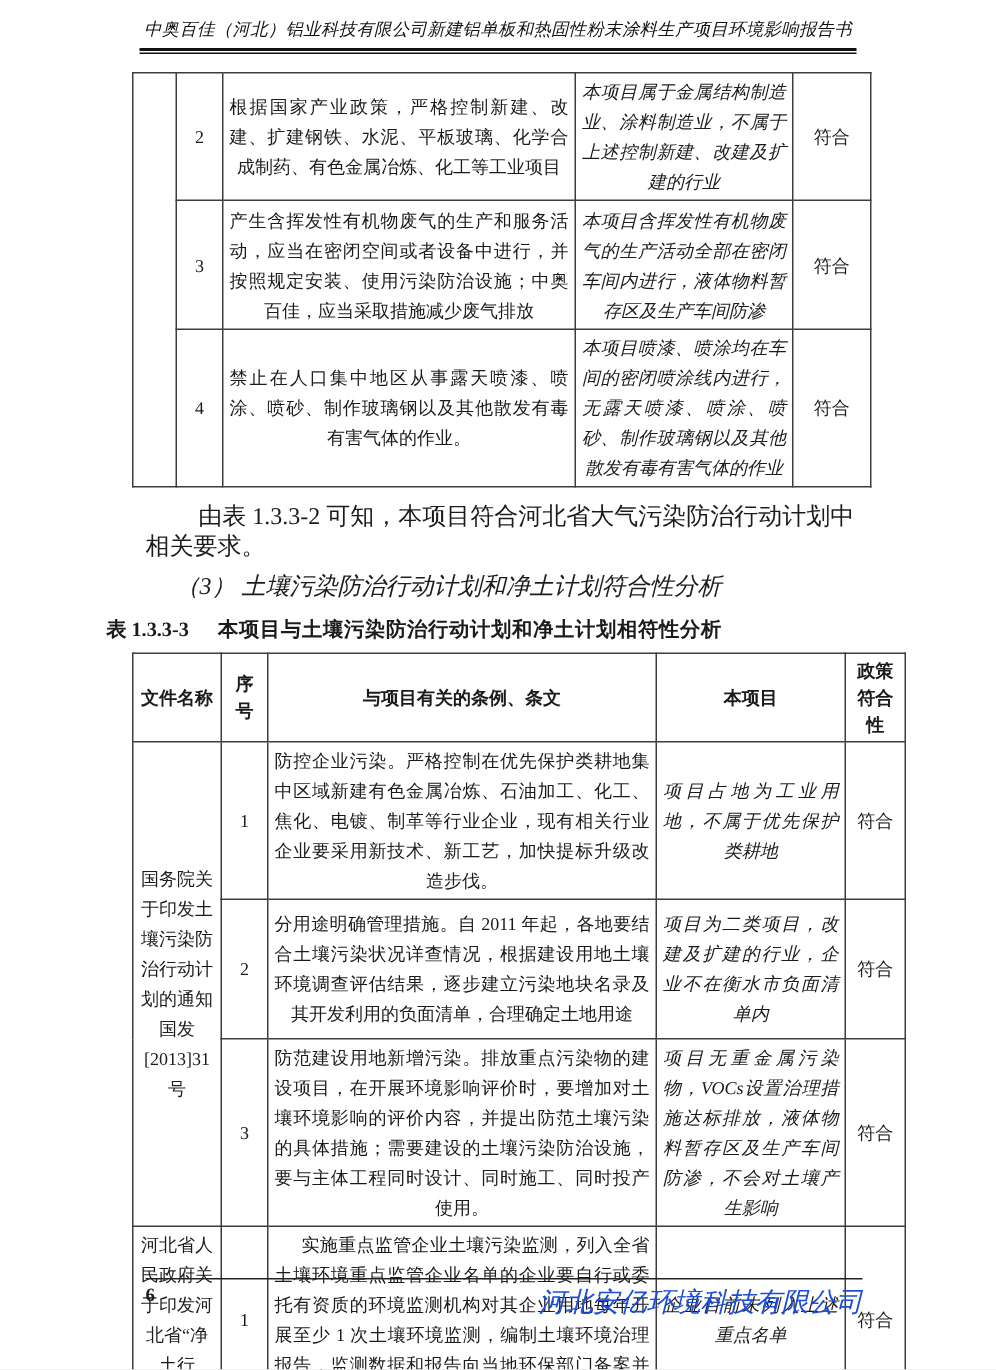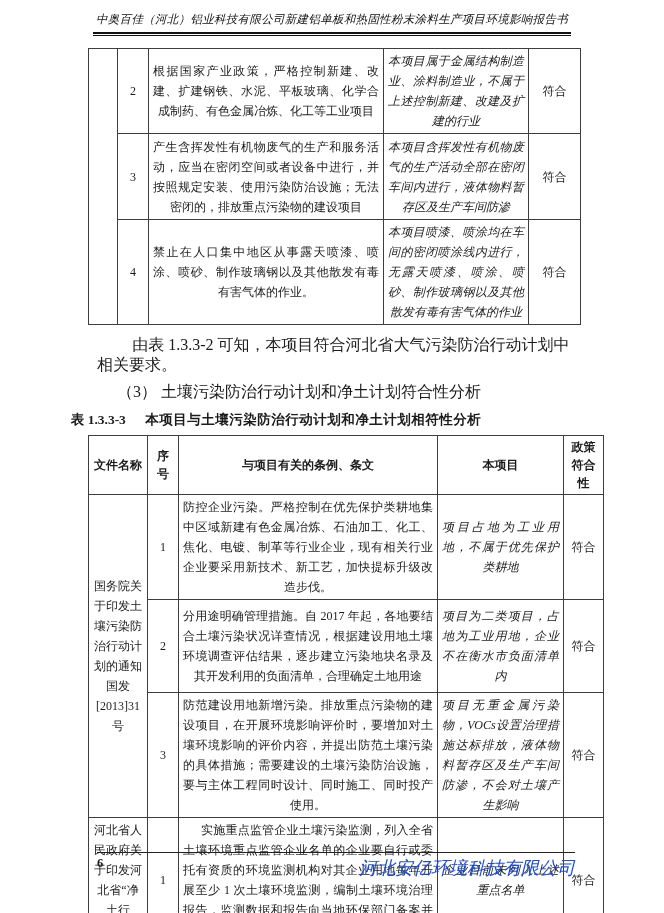--- a/index.html
+++ b/index.html
@@ -33,21 +33,21 @@
   }
   .clause { text-align:justify; text-align-last:center; -moz-text-align-last:center; }
   .just   { text-align:justify; text-align-last:center;font-style:italic; -moz-text-align-last:center; }
   .center { text-align:center; }
   .indent-first { text-indent:1.5em; }
   .r-a { height:80px; } .r-b { height:86px; } .r-c { height:88px; }
   .h2  { height:44px; }
   .r-1 { height:94px; } .r-2 { height:93px; } .r-3 { height:103px; } .r-4 { height:98px; }
   .body-block { margin:10px 0 0 97px; width:480px; font-size:16px; line-height:20px; }
   .para { text-indent:2.2em; }
-  .sec  { margin-top:7px; text-indent:1.25em; }
+  .sec  { margin-top:7px; text-indent:1.25em;font-style:italic; }
   .caption { margin:9px 0 6px 0; width:552px; text-align:center; font-weight:bold; font-size:13.5px; }
   .caption .cap-label { margin-right:16px; }
   .caption .cap-title { font-family:"Liberation Sans","DejaVu Sans",sans-serif; letter-spacing:0.5px; }
   .footer-rule { position:absolute; top:852px; left:97px; width:478px; border-top:1px solid #222; }
   .footer {
     position:absolute; top:856px; left:97px; width:478px;
     display:flex; justify-content:space-between; align-items:flex-start;
   }
   .page-num { font-weight:bold; font-size:12.5px; }
   .company  { font-style:italic; font-size:18px; color:#1d4ed8; }
@@ -71,21 +71,21 @@
     <tbody>
       <tr class="r-a">
         <td class="center" rowspan="3"></td>
         <td class="center">2</td>
         <td class="clause">根据国家产业政策，严格控制新建、改建、扩建钢铁、水泥、平板玻璃、化学合成制药、有色金属冶炼、化工等工业项目</td>
         <td class="just">本项目属于金属结构制造业、涂料制造业，不属于上述控制新建、改建及扩建的行业</td>
         <td class="center">符合</td>
       </tr>
       <tr class="r-b">
         <td class="center">3</td>
-        <td class="clause">产生含挥发性有机物废气的生产和服务活动，应当在密闭空间或者设备中进行，并按照规定安装、使用污染防治设施；无法密闭的，排放重点污染物的建设项目</td>
+        <td class="clause">产生含挥发性有机物废气的生产和服务活动，应当在密闭空间或者设备中进行，并按照规定安装、使用污染防治设施；中奥百佳，应当采取措施减少废气排放</td>
         <td class="just">本项目含挥发性有机物废气的生产活动全部在密闭车间内进行，液体物料暂存区及生产车间防渗</td>
         <td class="center">符合</td>
       </tr>
       <tr class="r-c">
         <td class="center">4</td>
         <td class="clause">禁止在人口集中地区从事露天喷漆、喷涂、喷砂、制作玻璃钢以及其他散发有毒有害气体的作业。</td>
         <td class="just">本项目喷漆、喷涂均在车间的密闭喷涂线内进行，无露天喷漆、喷涂、喷砂、制作玻璃钢以及其他散发有毒有害气体的作业</td>
         <td class="center">符合</td>
       </tr>
     </tbody>
@@ -120,22 +120,22 @@
       </tr>
       <tr class="r-1">
         <td class="center" rowspan="3">国务院关于印发土壤污染防治行动计划的通知国发[2013]31号</td>
         <td class="center">1</td>
         <td class="clause">防控企业污染。严格控制在优先保护类耕地集中区域新建有色金属冶炼、石油加工、化工、焦化、电镀、制革等行业企业，现有相关行业企业要采用新技术、新工艺，加快提标升级改造步伐。</td>
         <td class="just">项目占地为工业用地，不属于优先保护类耕地</td>
         <td class="center">符合</td>
       </tr>
       <tr class="r-2">
         <td class="center">2</td>
-        <td class="clause">分用途明确管理措施。自 2017 年起，各地要结合土壤污染状况详查情况，根据建设用地土壤环境调查评估结果，逐步建立污染地块名录及其开发利用的负面清单，合理确定土地用途</td>
-        <td class="just">项目为二类项目，占地为工业用地，企业不在衡水市负面清单内</td>
+        <td class="clause">分用途明确管理措施。自 2011 年起，各地要结合土壤污染状况详查情况，根据建设用地土壤环境调查评估结果，逐步建立污染地块名录及其开发利用的负面清单，合理确定土地用途</td>
+        <td class="just">项目为二类项目，改建及扩建的行业，企业不在衡水市负面清单内</td>
         <td class="center">符合</td>
       </tr>
       <tr class="r-3">
         <td class="center">3</td>
         <td class="clause">防范建设用地新增污染。排放重点污染物的建设项目，在开展环境影响评价时，要增加对土壤环境影响的评价内容，并提出防范土壤污染的具体措施；需要建设的土壤污染防治设施，要与主体工程同时设计、同时施工、同时投产使用。</td>
         <td class="just">项目无重金属污染物，VOCs设置治理措施达标排放，液体物料暂存区及生产车间防渗，不会对土壤产生影响</td>
         <td class="center">符合</td>
       </tr>
       <tr class="r-4">
         <td class="center">河北省人民政府关于印发河北省“净土行动”土壤</td>

